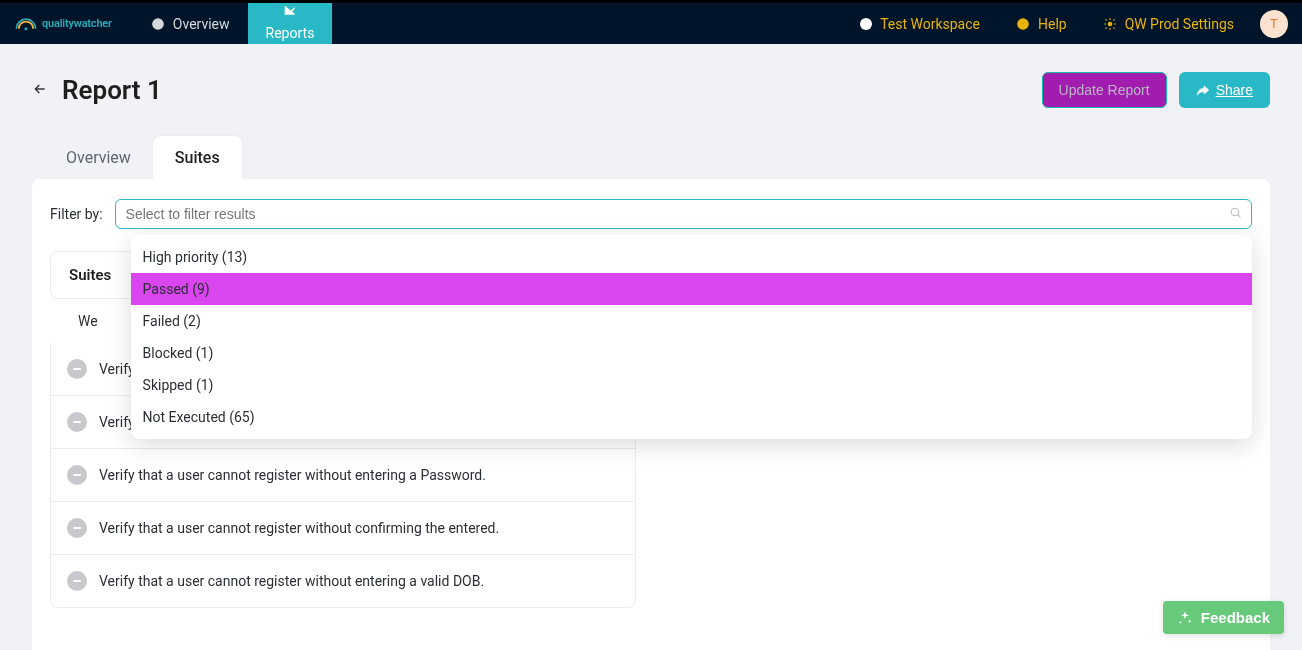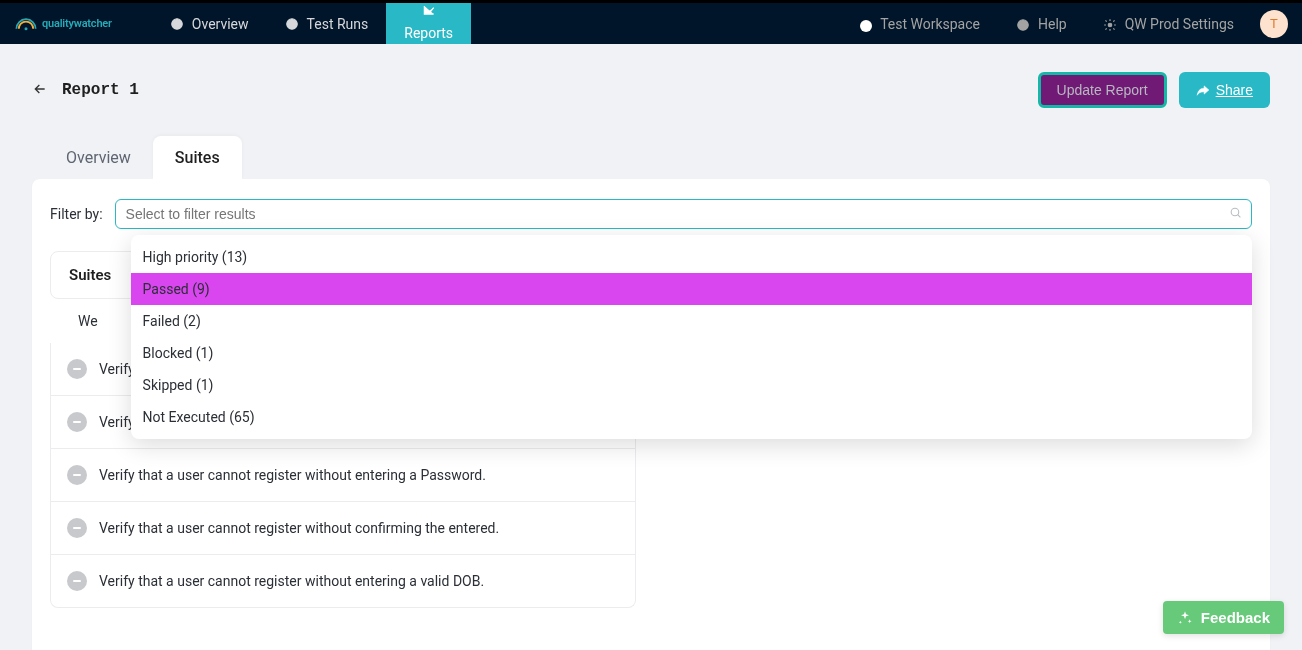--- a/index.html
+++ b/index.html
@@ -18,55 +18,55 @@
     height: 44px;
     display: flex;
     align-items: center;
     padding: 0 0 0 14px;
     border-top: 3px solid #000;
   }
   .logo {
     display: flex;
     align-items: center;
     gap: 4px;
-    margin-right: 40px;
+    margin-right: 21px;
   }
   .logo-icon {
     width: 24px; height: 18px;
   }
   .logo-text { font-size: 11px; color: #27aab8; font-weight: 600; letter-spacing: -0.2px;}
   .nav { display: flex; height: 100%; align-items: stretch; }
   .nav-item {
     display: flex; align-items: center; gap: 8px;
     padding: 0 18px; color: #d6d8db; cursor: pointer;
     font-size: 14px;
   }
   .nav-item.active { background: #29b8c5; color: #fff; flex-direction: column; }
   .nav-right { margin-left: auto; display: flex; align-items: center; height:100%; }
-  .nav-right .nav-item { color: #a3a3a3; align-items: flex-end; }
+  .nav-right .nav-item { color: #eab308; }
   .workspace-dot { width:12px; height:12px; border-radius:50%; background:#fff; display:inline-block;}
   .avatar {
     width: 28px; height: 28px; border-radius: 50%;
     background: #fde3cf; color: #e07a2e;
     display:flex; align-items:center; justify-content:center;
     font-size: 13px; margin: 0 14px 0 8px;
   }
   .page {
     padding: 28px 32px 0 32px;
   }
   .page-header { display:flex; align-items:center; }
   .back-arrow { font-size: 18px; color:#333; margin-right: 14px; cursor:pointer;}
-  .page-title { font-size: 16px; font-weight: 600; font-family: Liberation Mono, monospace; }
+  .page-title { font-size: 26px; font-weight: 600; }
   .header-actions { margin-left:auto; display:flex; gap:12px;}
   .btn {
     height: 36px; padding: 0 16px; border-radius: 6px;
     display:inline-flex; align-items:center; gap:6px;
     font-size:14px; cursor:pointer; border:1px solid transparent;
   }
-  .btn-disabled { background:#701a75; border:3px solid #14b8a6; color:#b6b9bf; cursor:not-allowed;}
+  .btn-disabled { background:#a21caf; border:1px solid #14b8a6; color:#b6b9bf; cursor:not-allowed;}
   .btn-primary { background:#29b8c5; color:#fff;text-decoration:underline; }
   .tabs { display:flex; gap:0; margin-top: 28px; padding-left: 12px;}
   .tab {
     padding: 12px 22px; font-size:16px; color:#5f6672; cursor:pointer;
     border-radius: 8px 8px 0 0;
   }
   .tab.active { background:#fff; color:#1f1f1f; font-weight:500; box-shadow: 0 -1px 4px rgba(0,0,0,0.04);}
   .panel {
     background:#fff; border-radius:8px; margin-top:0;
     min-height: 500px; padding: 20px 14px;
@@ -142,27 +142,20 @@
     </svg>
     <span class="logo-text">qualitywatcher</span>
   </div>
   <div class="nav">
     <div class="nav-item">
       <svg class="icon-svg" viewBox="0 0 24 24" fill="none" stroke="currentColor" stroke-width="2">
           <circle cx="12" cy="12" r="9"></circle>
           <path d="M12 3v9l7 4"></path>
         </svg>
       <span>Overview</span>
-    </div>
-    <div class="nav-item">
-      <svg class="icon-svg" viewBox="0 0 24 24" fill="none" stroke="currentColor" stroke-width="2">
-          <circle cx="12" cy="12" r="9"></circle>
-          <path d="M10 8l6 4-6 4z" fill="currentColor" stroke="none"></path>
-        </svg>
-      <span>Test Runs</span>
     </div>
     <div class="nav-item active">
       <svg class="icon-svg" viewBox="0 0 24 24" fill="none" stroke="currentColor" stroke-width="2">
           <path d="M4 19l5-6 4 4 7-9"></path>
           <path d="M4 5v14h16"></path>
         </svg>
       <span>Reports</span>
     </div>
   </div>
   <div class="nav-right">

